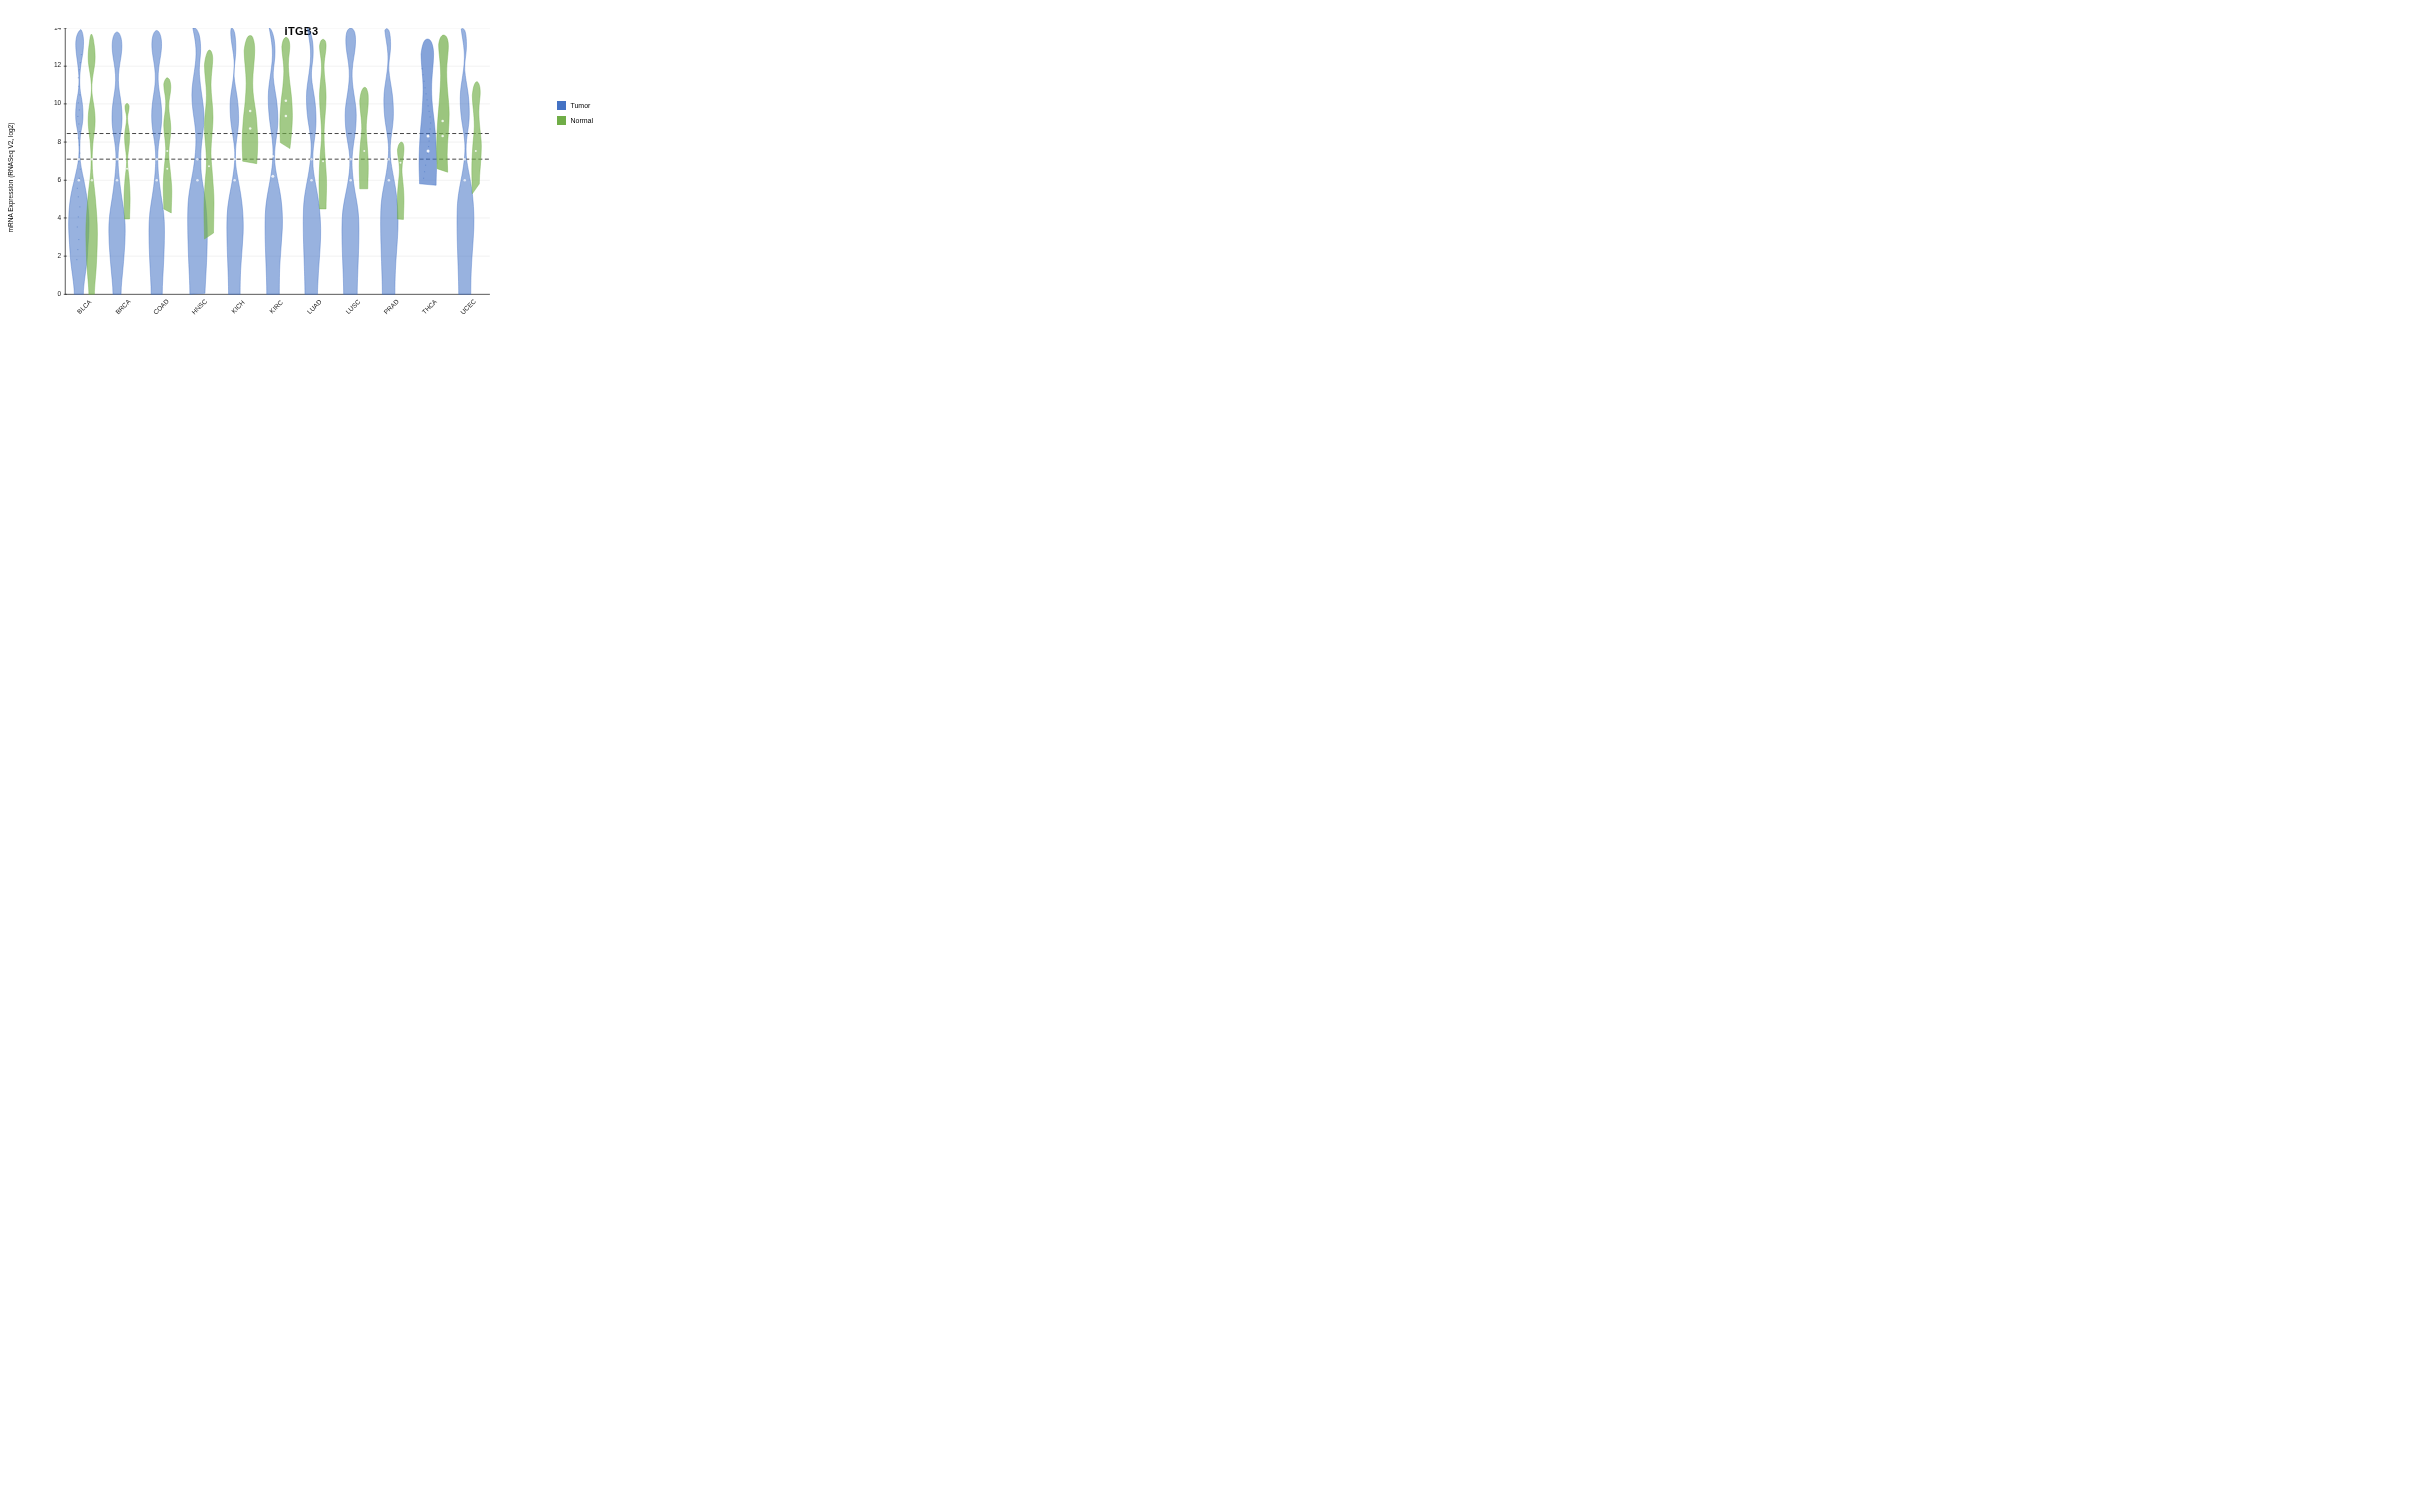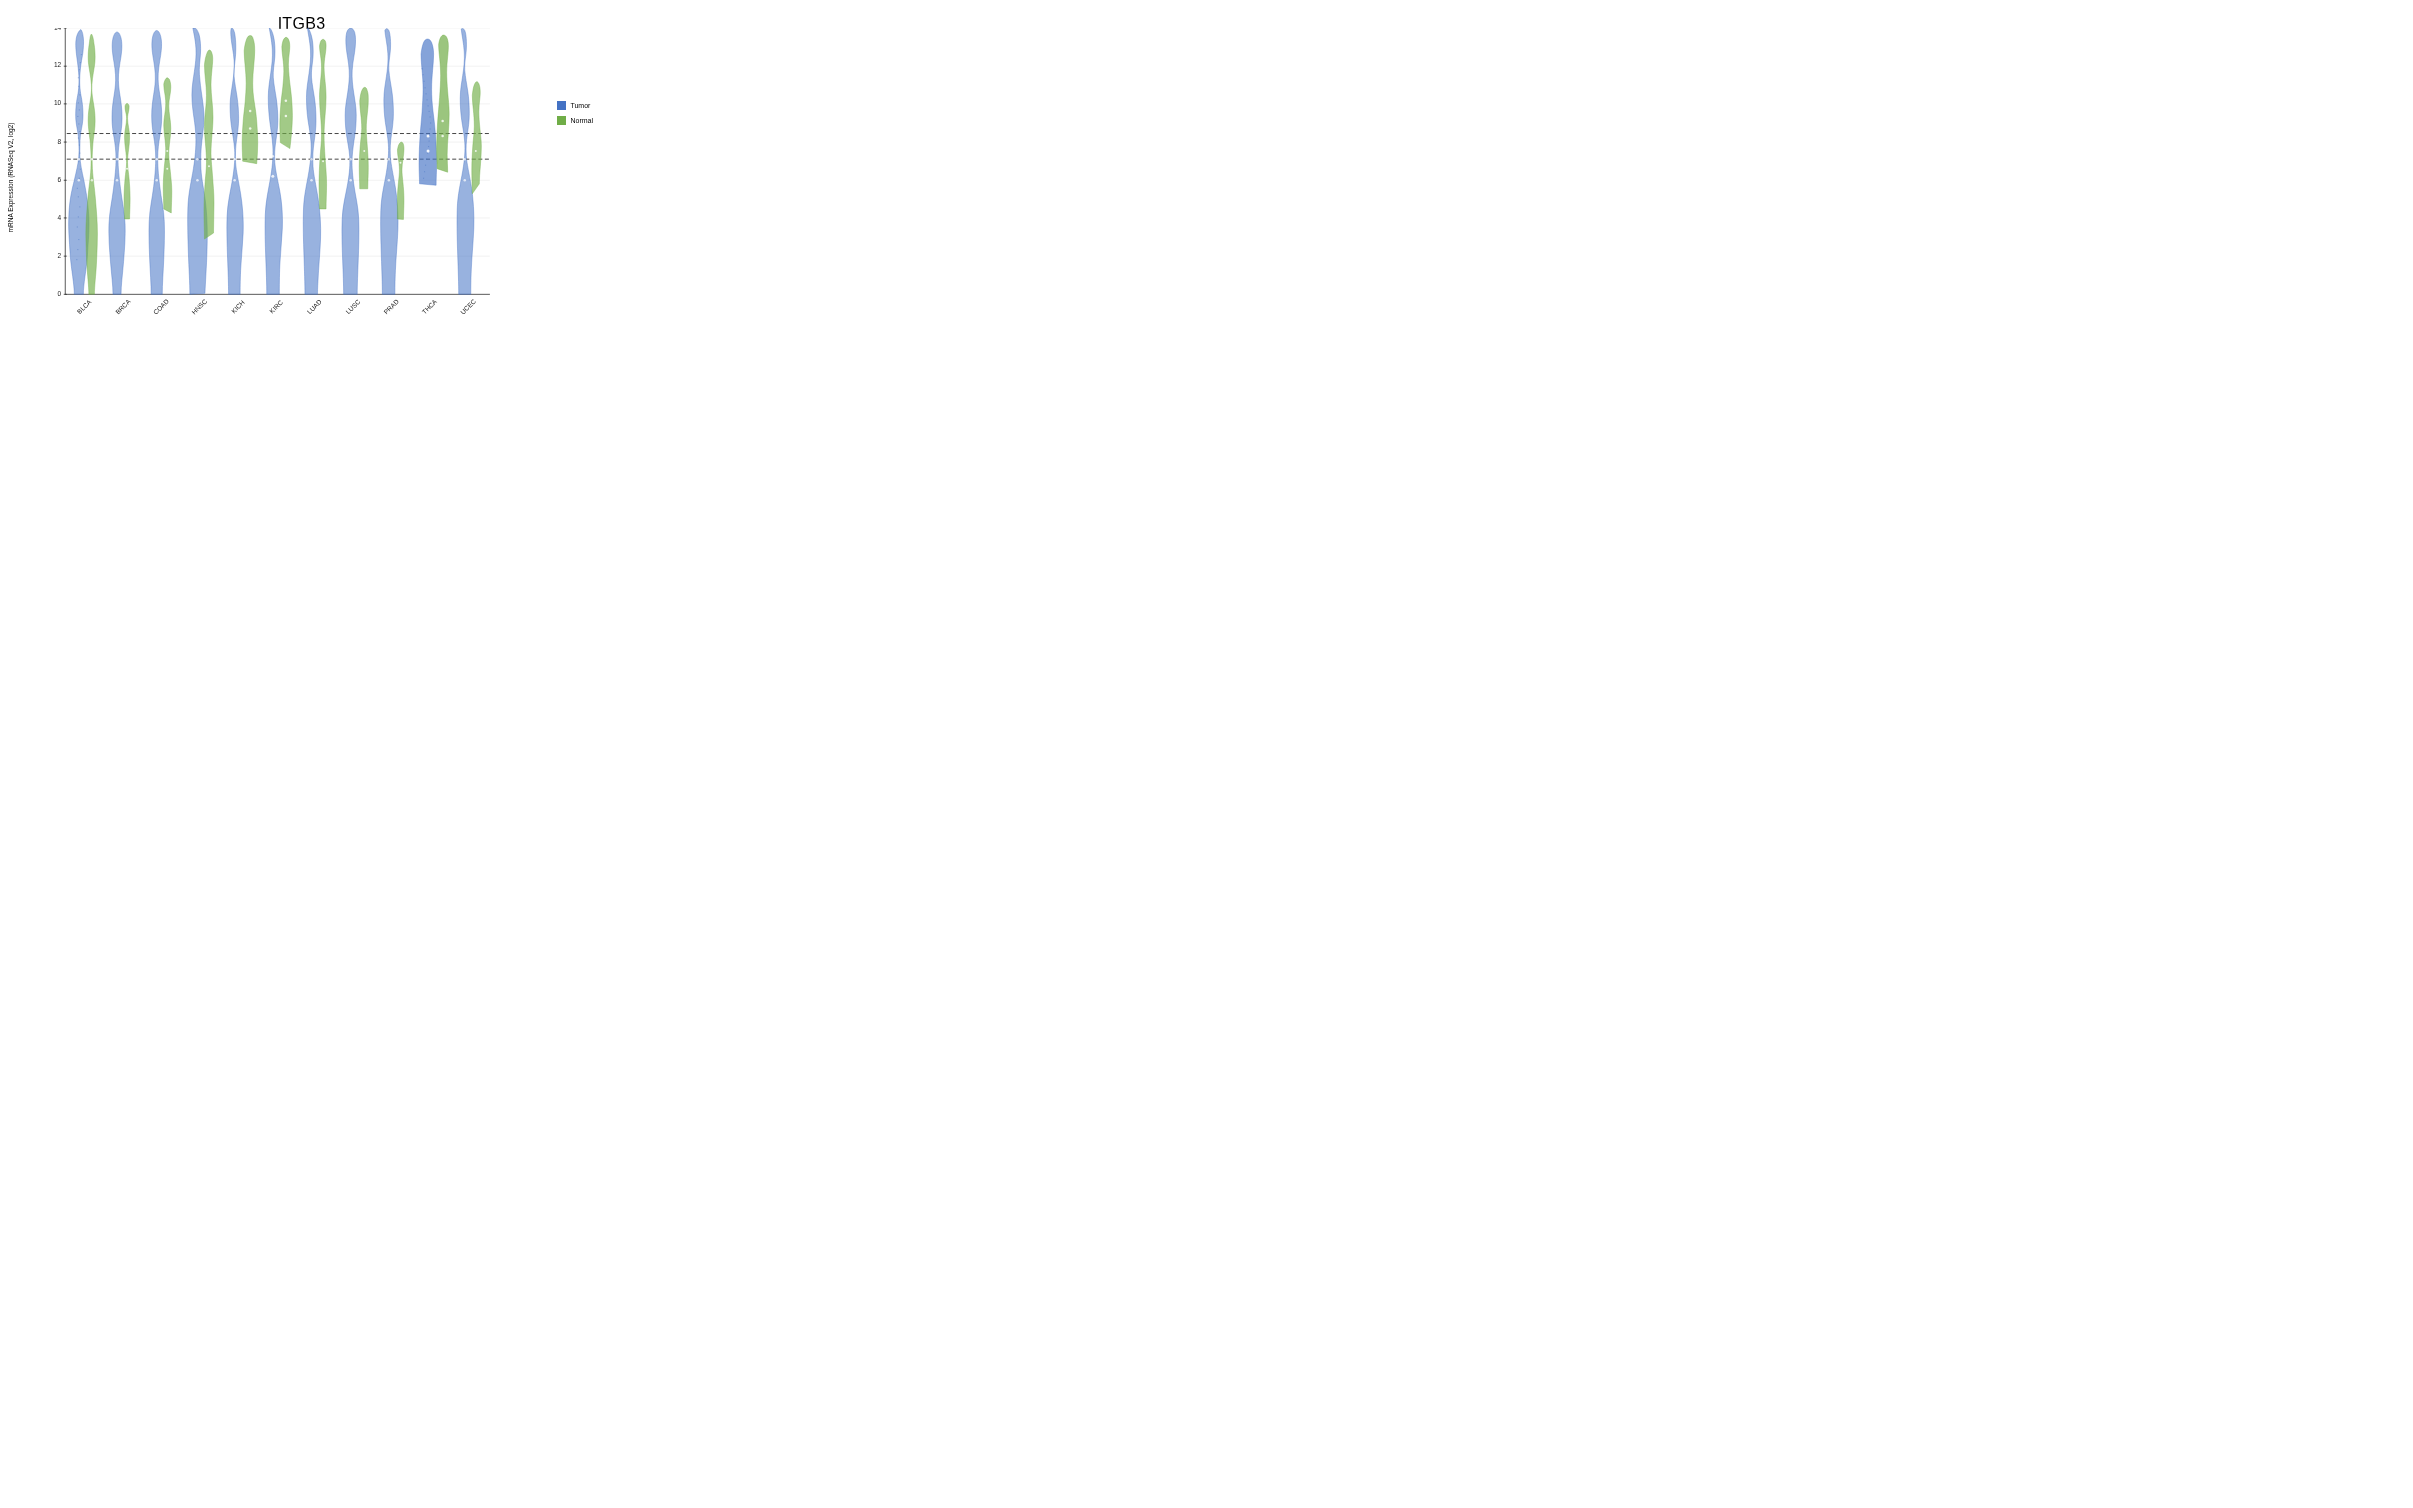--- a/index.html
+++ b/index.html
@@ -11,23 +11,23 @@
       overflow: hidden;
     }
     .chart-container {
       position: relative;
       width: 603px;
       height: 377px;
       background: #ffffff;
     }
     .chart-title {
       text-align: center;
-      font-size: 16px;
-      font-weight: normal;
-      padding-top: 15px;
+      font-size: 11px;
+      font-weight: bold;
+      padding-top: 25px;
       letter-spacing: 0.3px;
     }
     .legend {
       position: absolute;
       right: 10px;
       top: 101px;
       display: flex;
       flex-direction: column;
       gap: 6px;
     }

